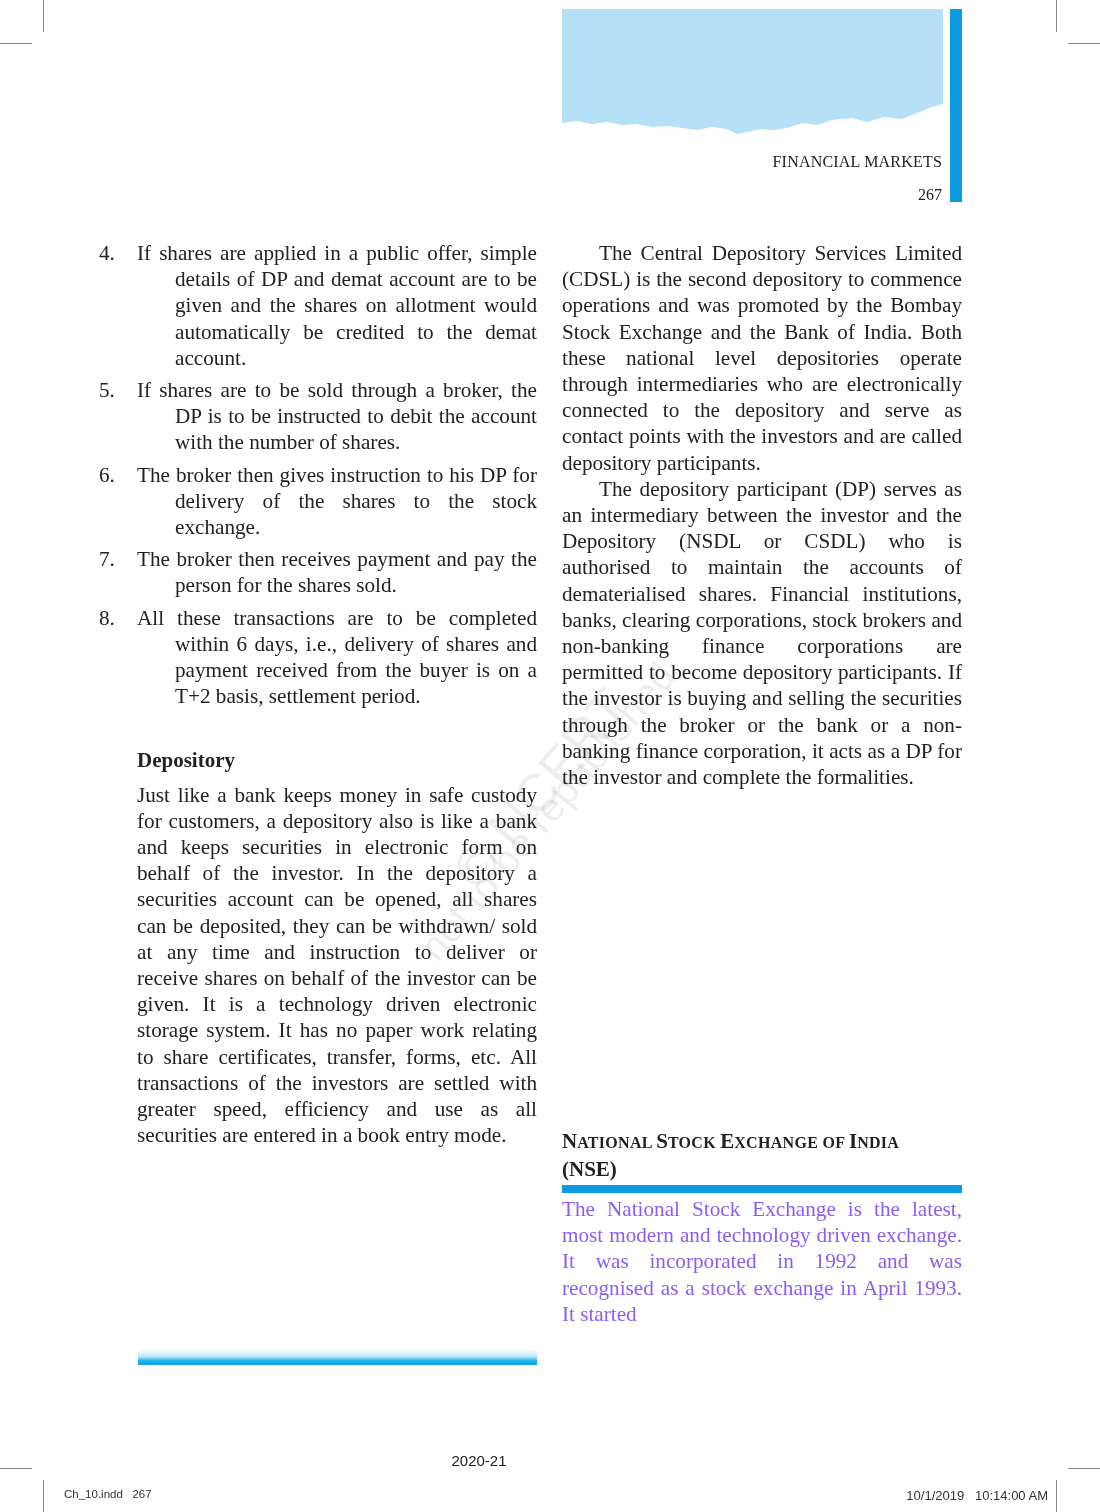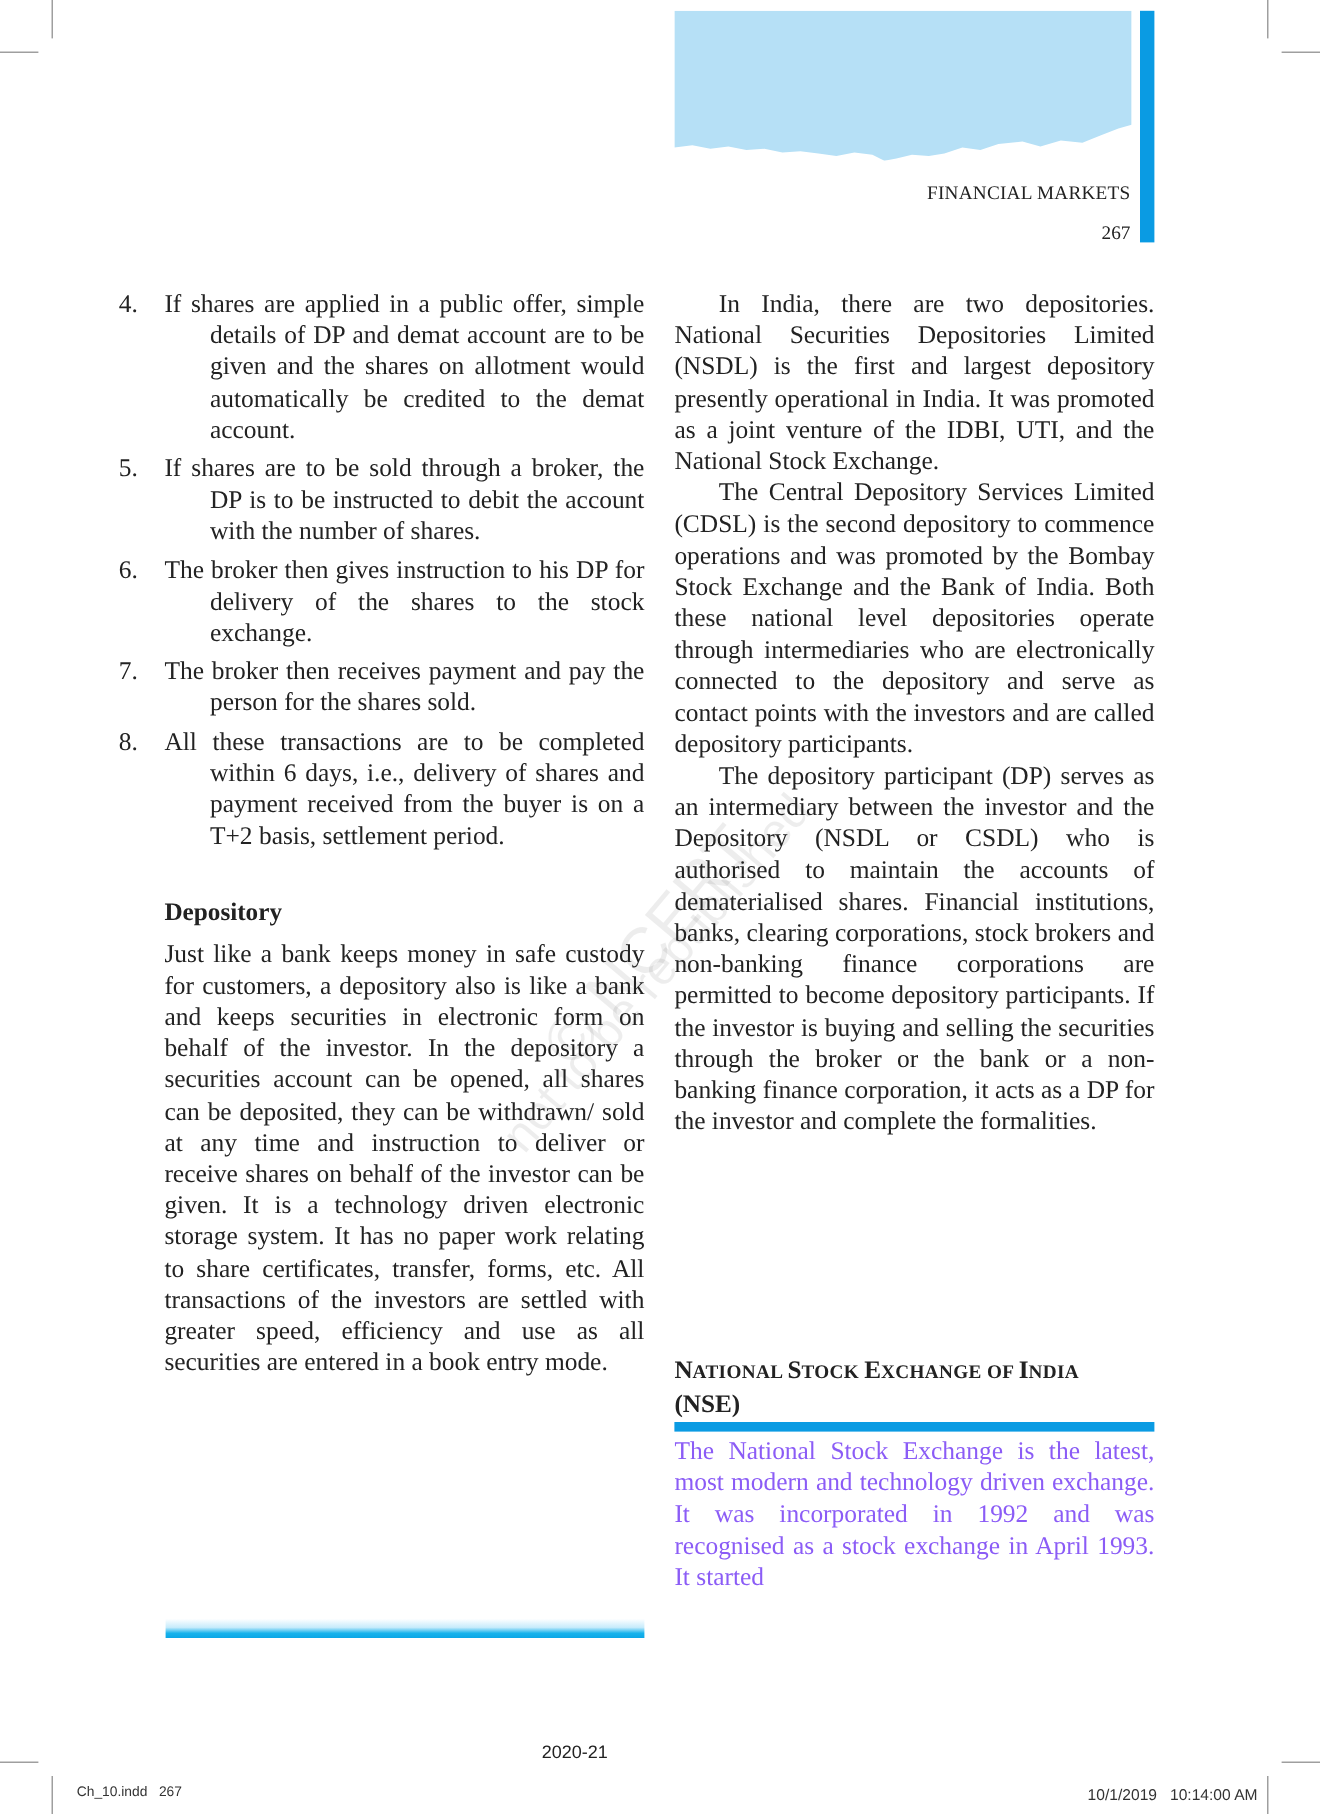--- a/index.html
+++ b/index.html
@@ -83,21 +83,20 @@
       <p class="list-item"><span class="num">6.</span><span>The broker then gives instruction to his DP for delivery of the shares to the stock exchange.</span></p>
       <p class="list-item"><span class="num">7.</span><span>The broker then receives payment and pay the person for the shares sold.</span></p>
       <p class="list-item"><span class="num">8.</span><span>All these transactions are to be completed within 6 days, i.e., delivery of shares and payment received from the buyer is on a T+2 basis, settlement period.</span></p>
     </div>
   <div class="section-head">Depository</div>
   <p>Just like a bank keeps money in safe custody for customers, a depository also is like a bank and keeps securities in electronic form on behalf of the investor. In the depository a securities account can be opened, all shares can be deposited, they can be withdrawn/ sold at any time and instruction to deliver or receive shares on behalf of the investor can be given. It is a technology driven electronic storage system. It has no paper work relating to share certificates, transfer, forms, etc. All transactions of the investors are settled with greater speed, efficiency and use as all securities are entered in a book entry mode.</p>
 </div>
 <div class="bottom-rule"></div>
 
 <div class="col right">
-  <p class="indent">In India, there are two depositories. National Securities Depositories Limited (NSDL) is the first and largest depository presently operational in India. It was promoted as a joint venture of the IDBI, UTI, and the National Stock Exchange.</p>
   <p class="indent">The Central Depository Services Limited (CDSL) is the second depository to commence operations and was promoted by the Bombay Stock Exchange and the Bank of India. Both these national level depositories operate through intermediaries who are electronically connected to the depository and serve as contact points with the investors and are called depository participants.</p>
   <p class="indent">The depository participant (DP) serves as an intermediary between the investor and the Depository (NSDL or CSDL) who is authorised to maintain the accounts of dematerialised shares. Financial institutions, banks, clearing corporations, stock brokers and non-banking finance corporations are permitted to become depository participants. If the investor is buying and selling the securities through the broker or the bank or a non-banking finance corporation, it acts as a DP for the investor and complete the formalities.</p>
 </div>
 
 <div class="nse-head">
   <div id="nse-line1"><span class="big">N</span><span class="sc" style="white-space: pre;">ATIONAL </span><span class="big">S</span><span class="sc" style="white-space: pre;">TOCK </span><span class="big">E</span><span class="sc" style="white-space: pre;">XCHANGE </span><span class="sc" style="white-space: pre;">OF </span><span class="big">I</span><span class="sc" style="white-space: pre;">NDIA</span></div>
   <div class="big">(NSE)</div>
 </div>
 <div class="nse-rule" style="background: rgb(10, 155, 227);"></div>
 <p class="nse-body">The National Stock Exchange is the latest, most modern and technology driven exchange. It was incorporated in 1992 and was recognised as a stock exchange in April 1993. It started</p>

